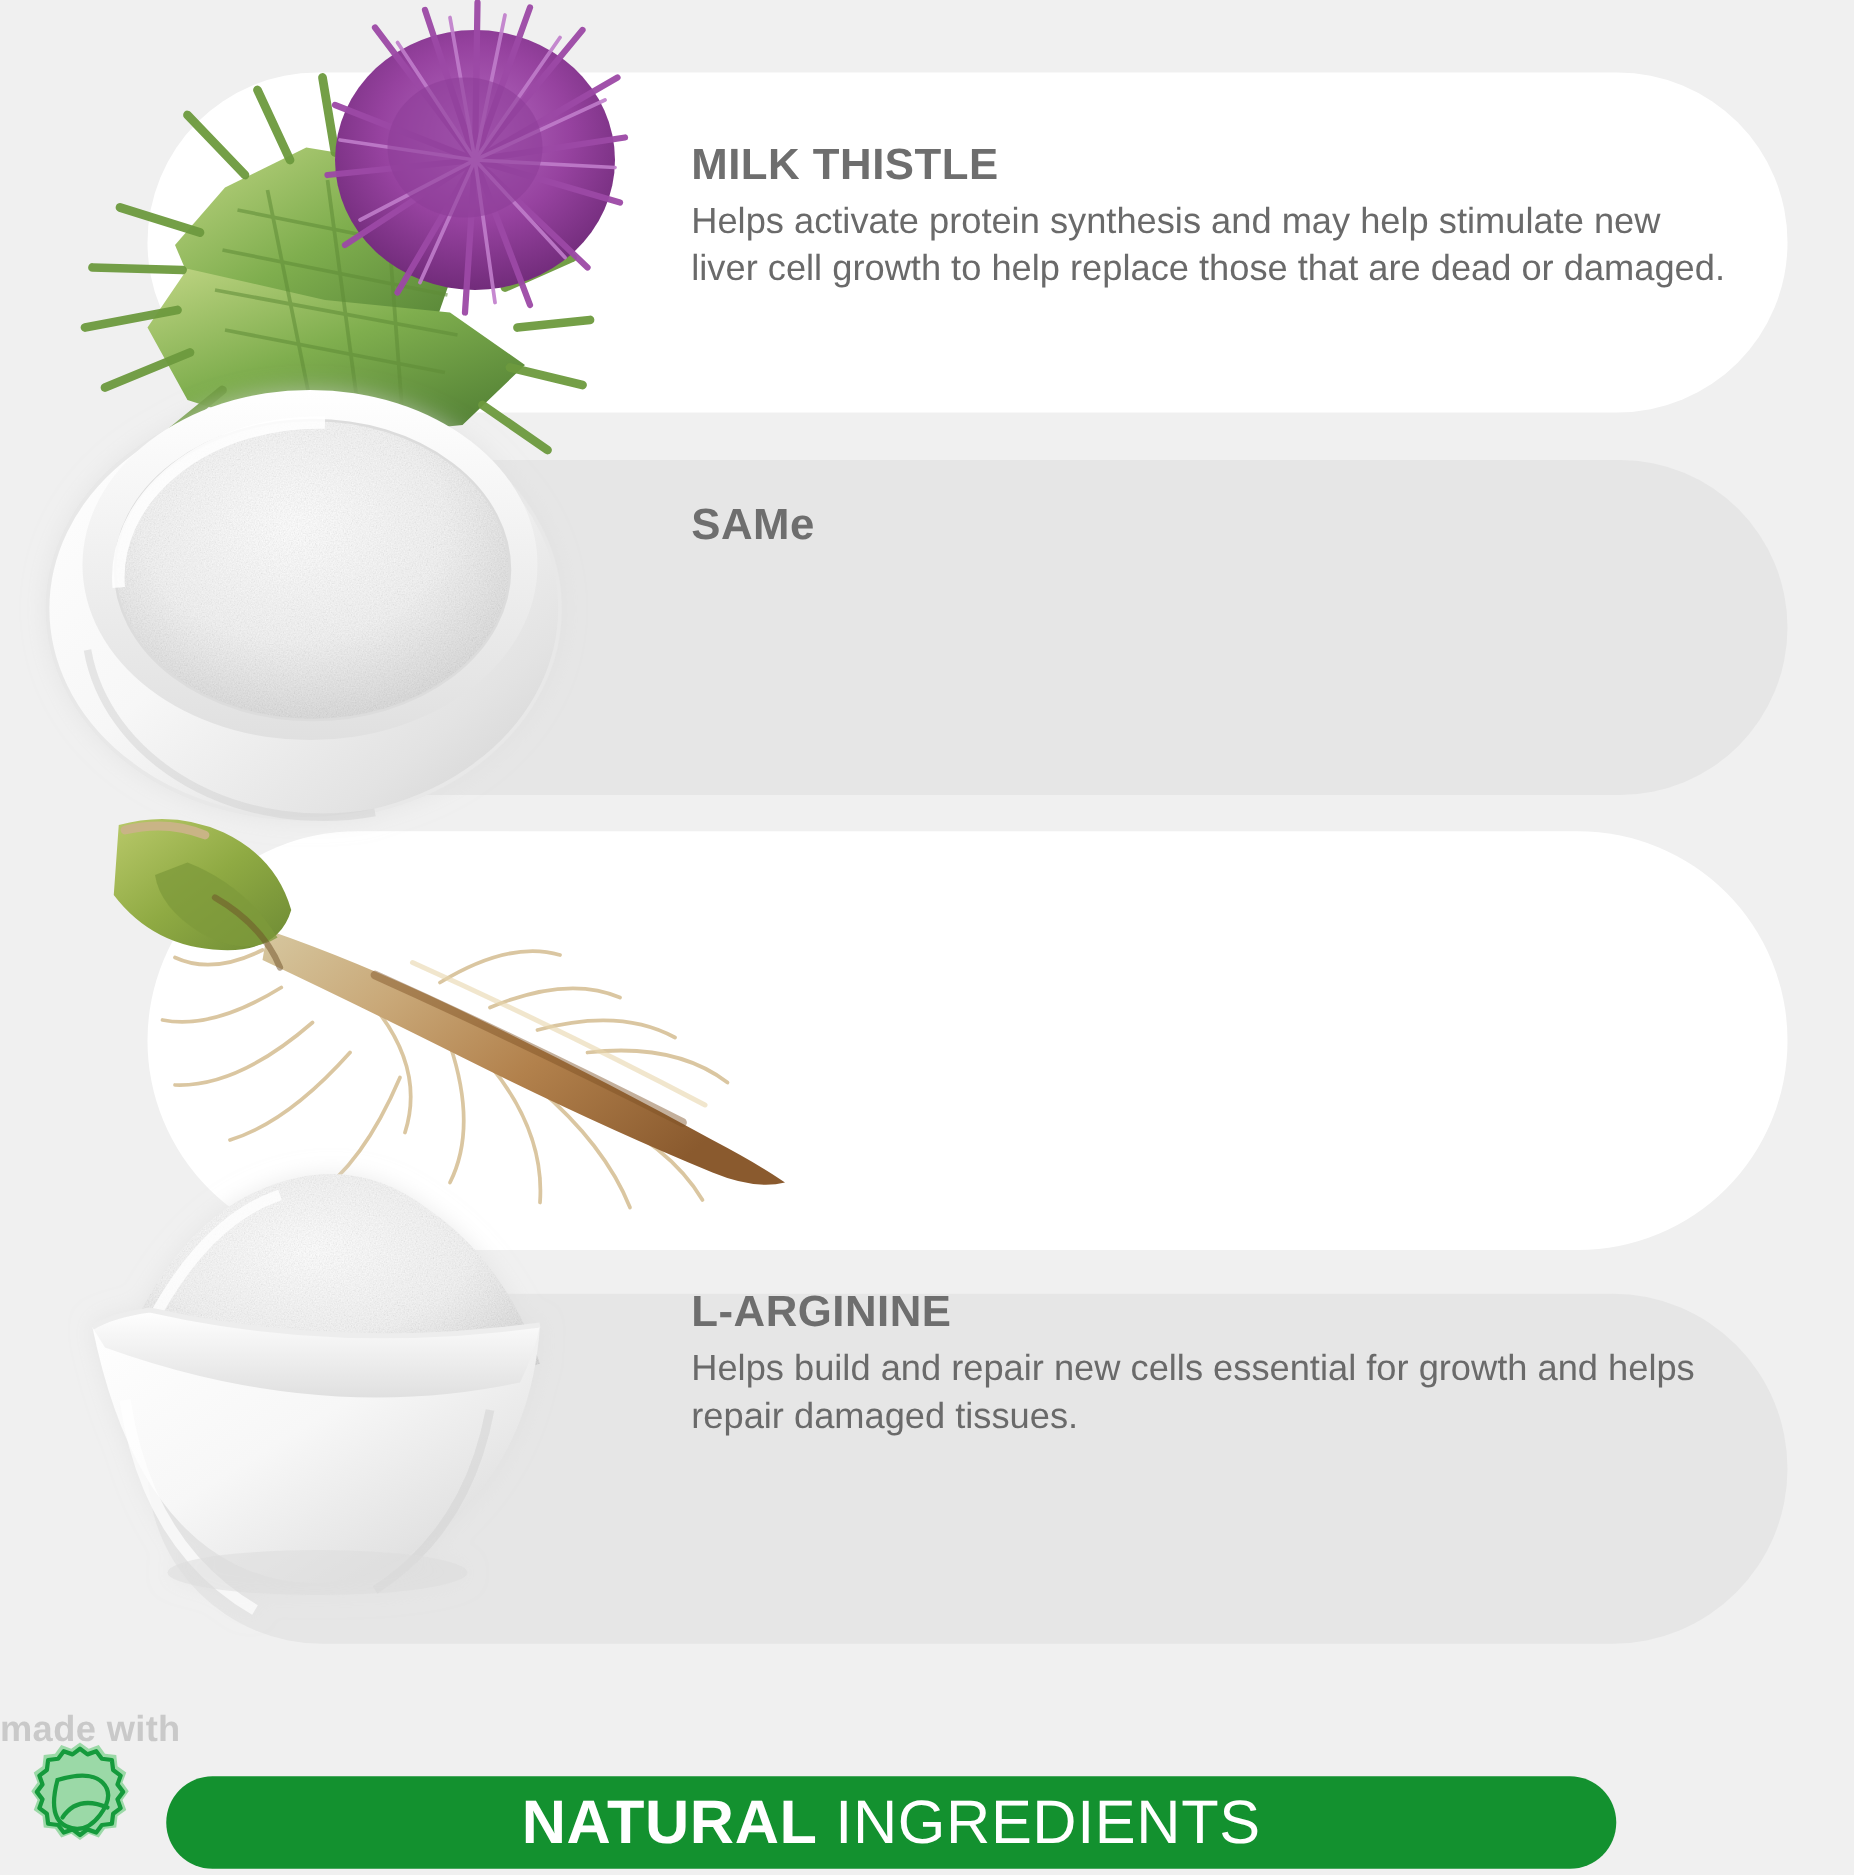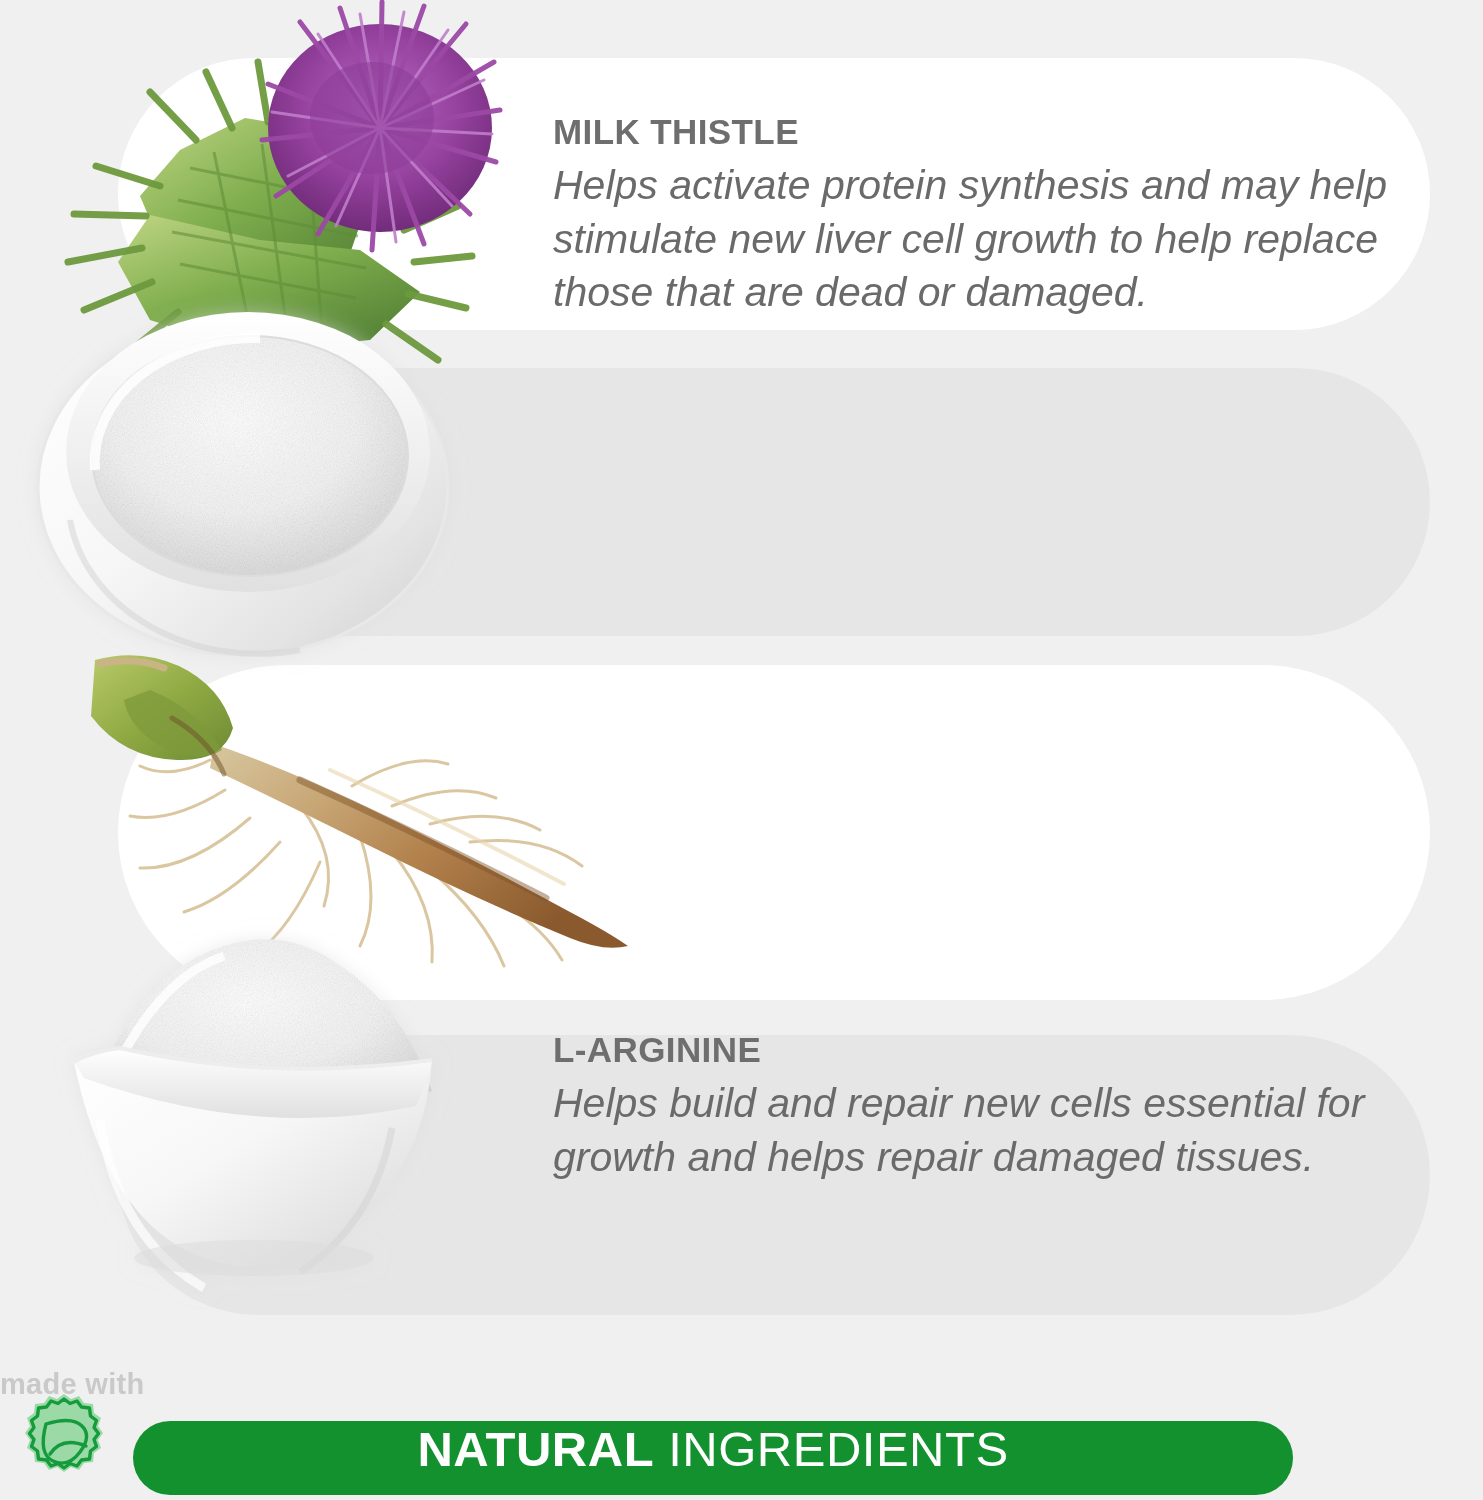--- a/index.html
+++ b/index.html
@@ -44,22 +44,21 @@
   .card-title {
     font-size: 35px;
     font-weight: bold;
     color: #6e6e6e;
     letter-spacing: 0.4px;
     line-height: 1.15;
     margin-bottom: 7px;
     font-stretch: condensed;
   }
   .card-desc {
-    font-size: 41px;
-    font-style: italic;
+    font-size: 29px;
     color: #6a6a6a;
     line-height: 1.30;
     font-stretch: condensed;
   }
   .just { text-align: justify; }
   .just::after { content: ""; display: inline-block; width: 100%; }
 
   
   #art { position: absolute; inset: 0; pointer-events: none; }
 
@@ -77,21 +76,21 @@
   }
   .banner {
     position: absolute;
     top: 1421px;
     left: 133px;
     width: 1160px;
     height: 74px;
     background: #13912f;
     border-radius: 37px;
     display: flex;
-    align-items: flex-start;
+    align-items: center;
     justify-content: center;
   }
   .banner-text {
     font-size: 49px;
     color: #ffffff;
     letter-spacing: 0.5px;
     white-space: nowrap;
   }
   .banner-text .b { font-weight: bold; }
   .banner-text .l { font-weight: normal; }
@@ -296,20 +295,21 @@
       <ellipse cx="254" cy="1258" rx="120" ry="18" fill="#dcdcdc" opacity="0.55"></ellipse>
     </g>
   </svg>
 
   <div class="card-text" style="top:112px;">
     <div class="card-title">MILK THISTLE</div>
     <div class="card-desc">Helps activate protein synthesis and may help stimulate new liver cell growth to help replace those that are dead or damaged.</div>
   </div>
 
   <div class="card-text" style="top:400px; right:115px;">
+    <div class="card-title">SAMe</div>
   </div>
 
 
   <div class="card-text" style="top:1030px;">
     <div class="card-title">L-ARGININE</div>
     <div class="card-desc">Helps build and repair new cells essential for growth and helps repair damaged tissues.</div>
   </div>
 
   <div class="made-with">made with</div>
 

